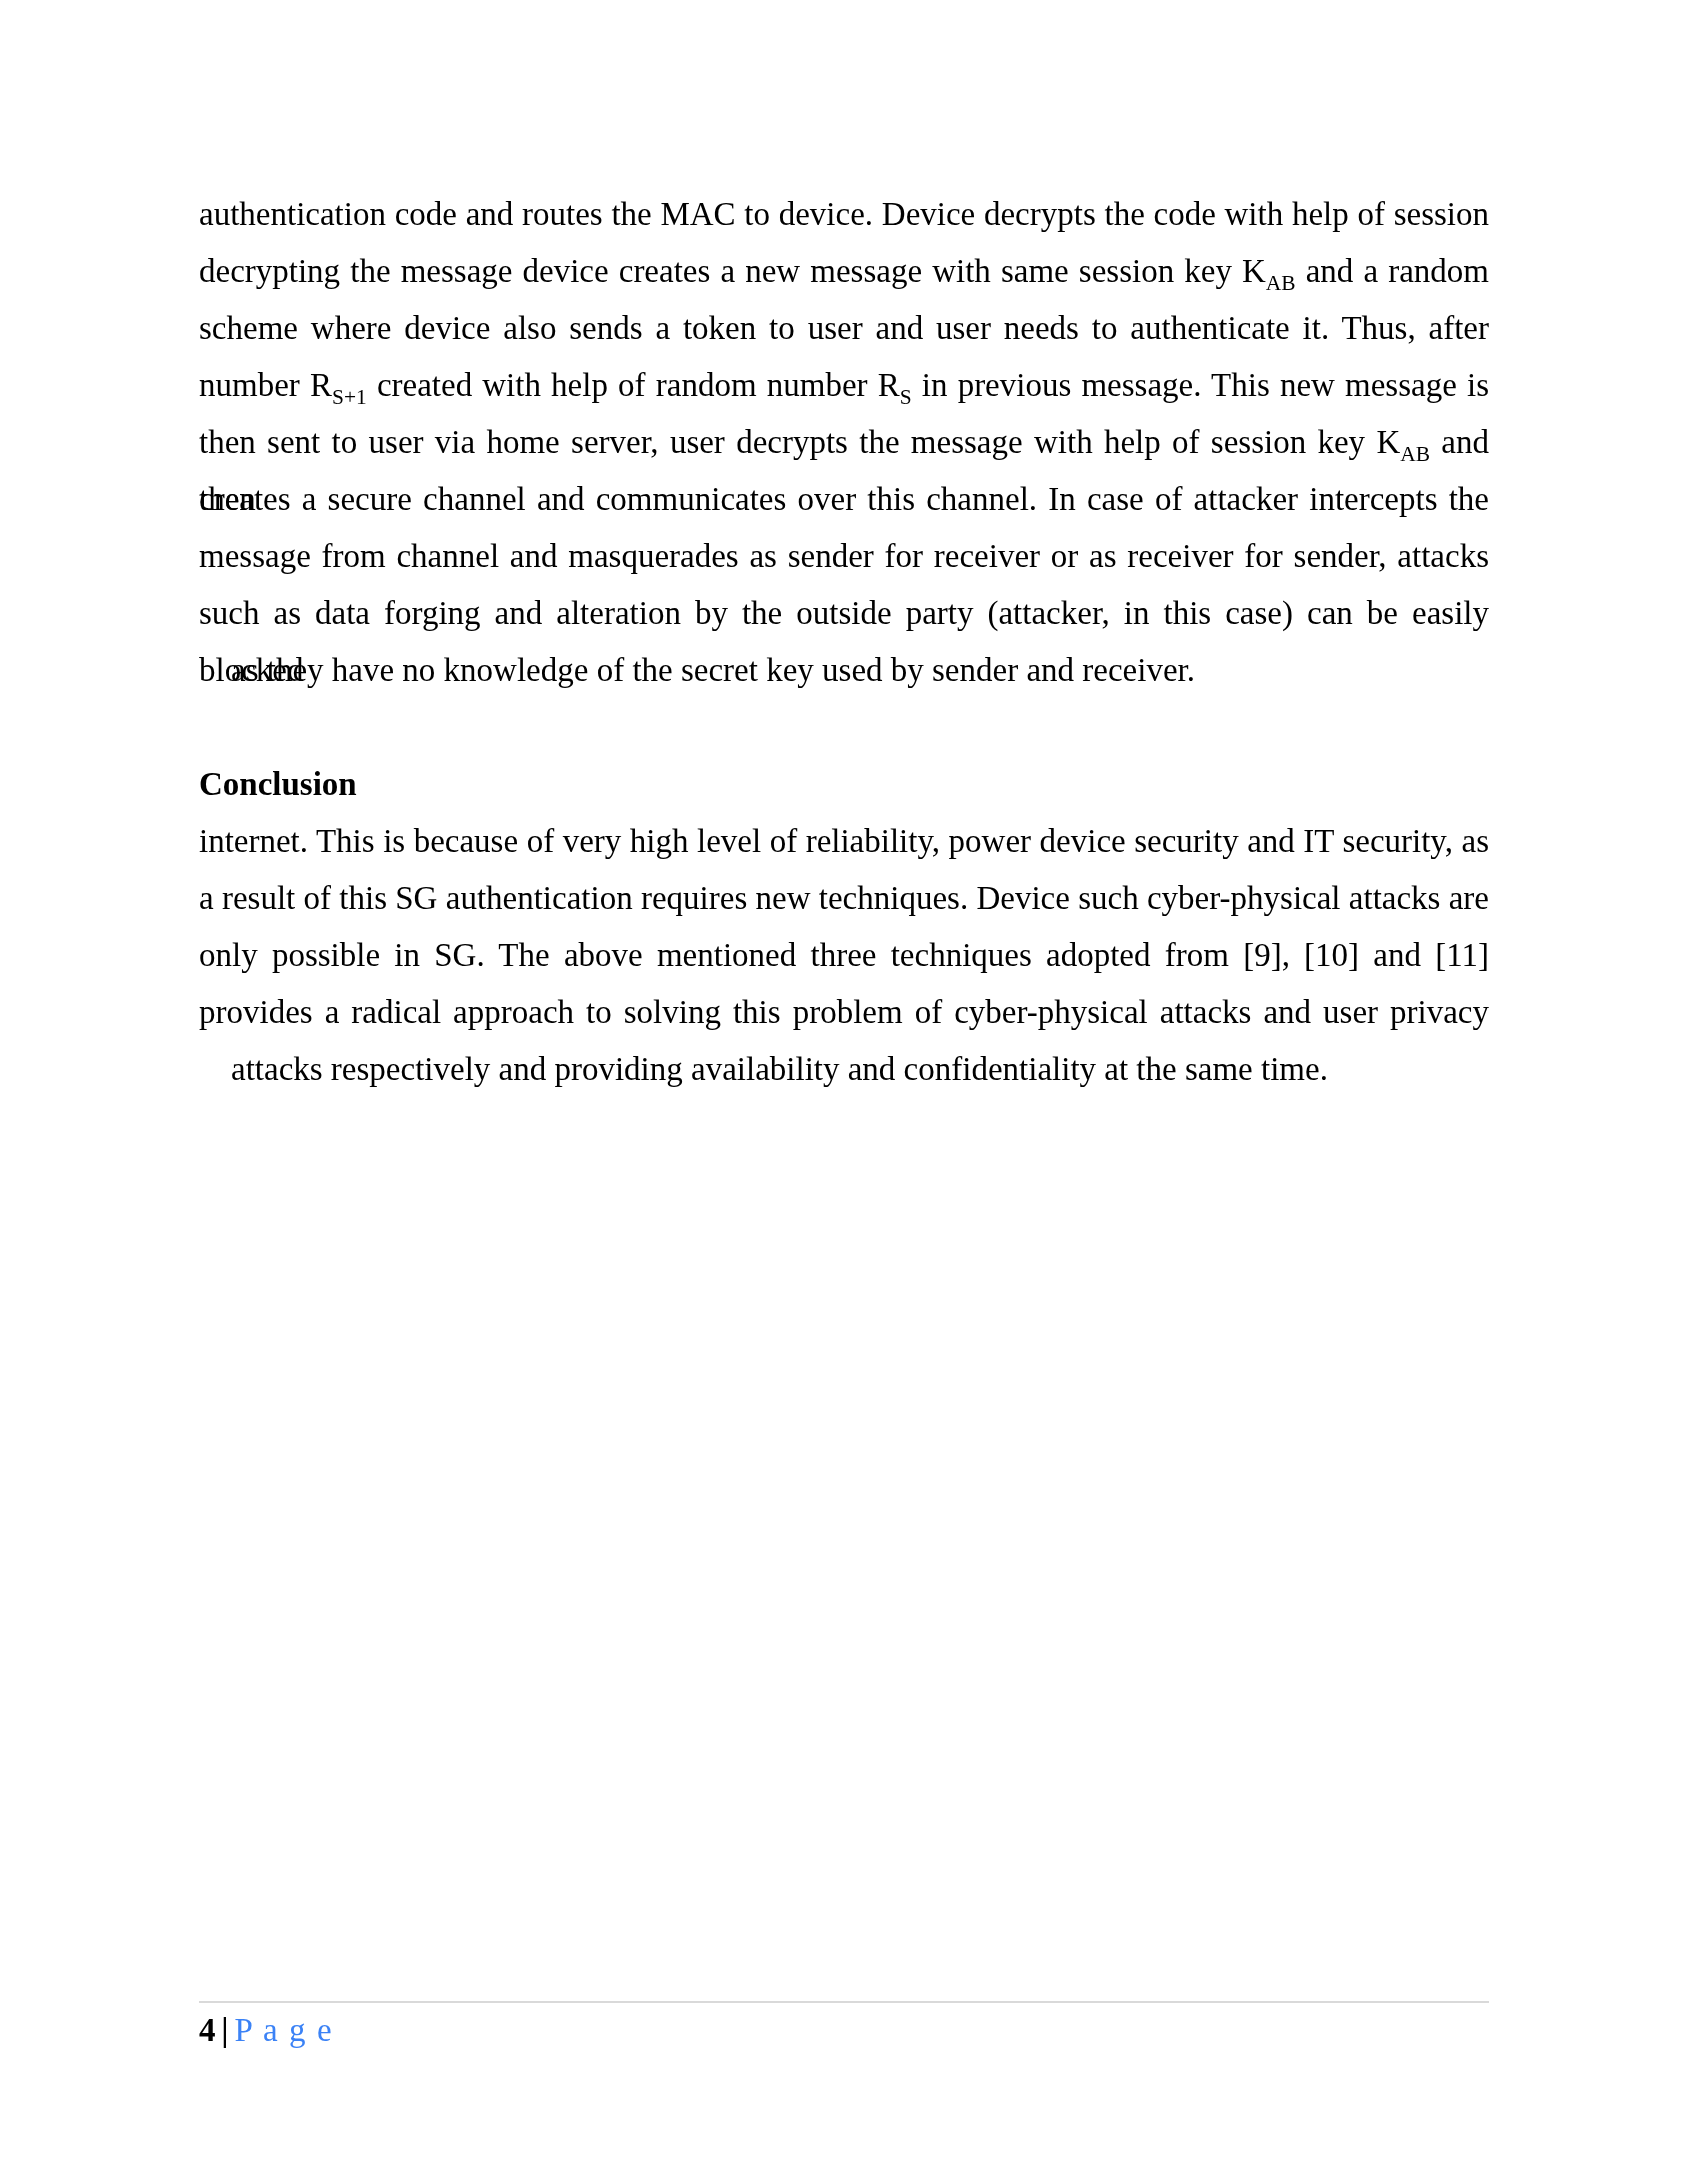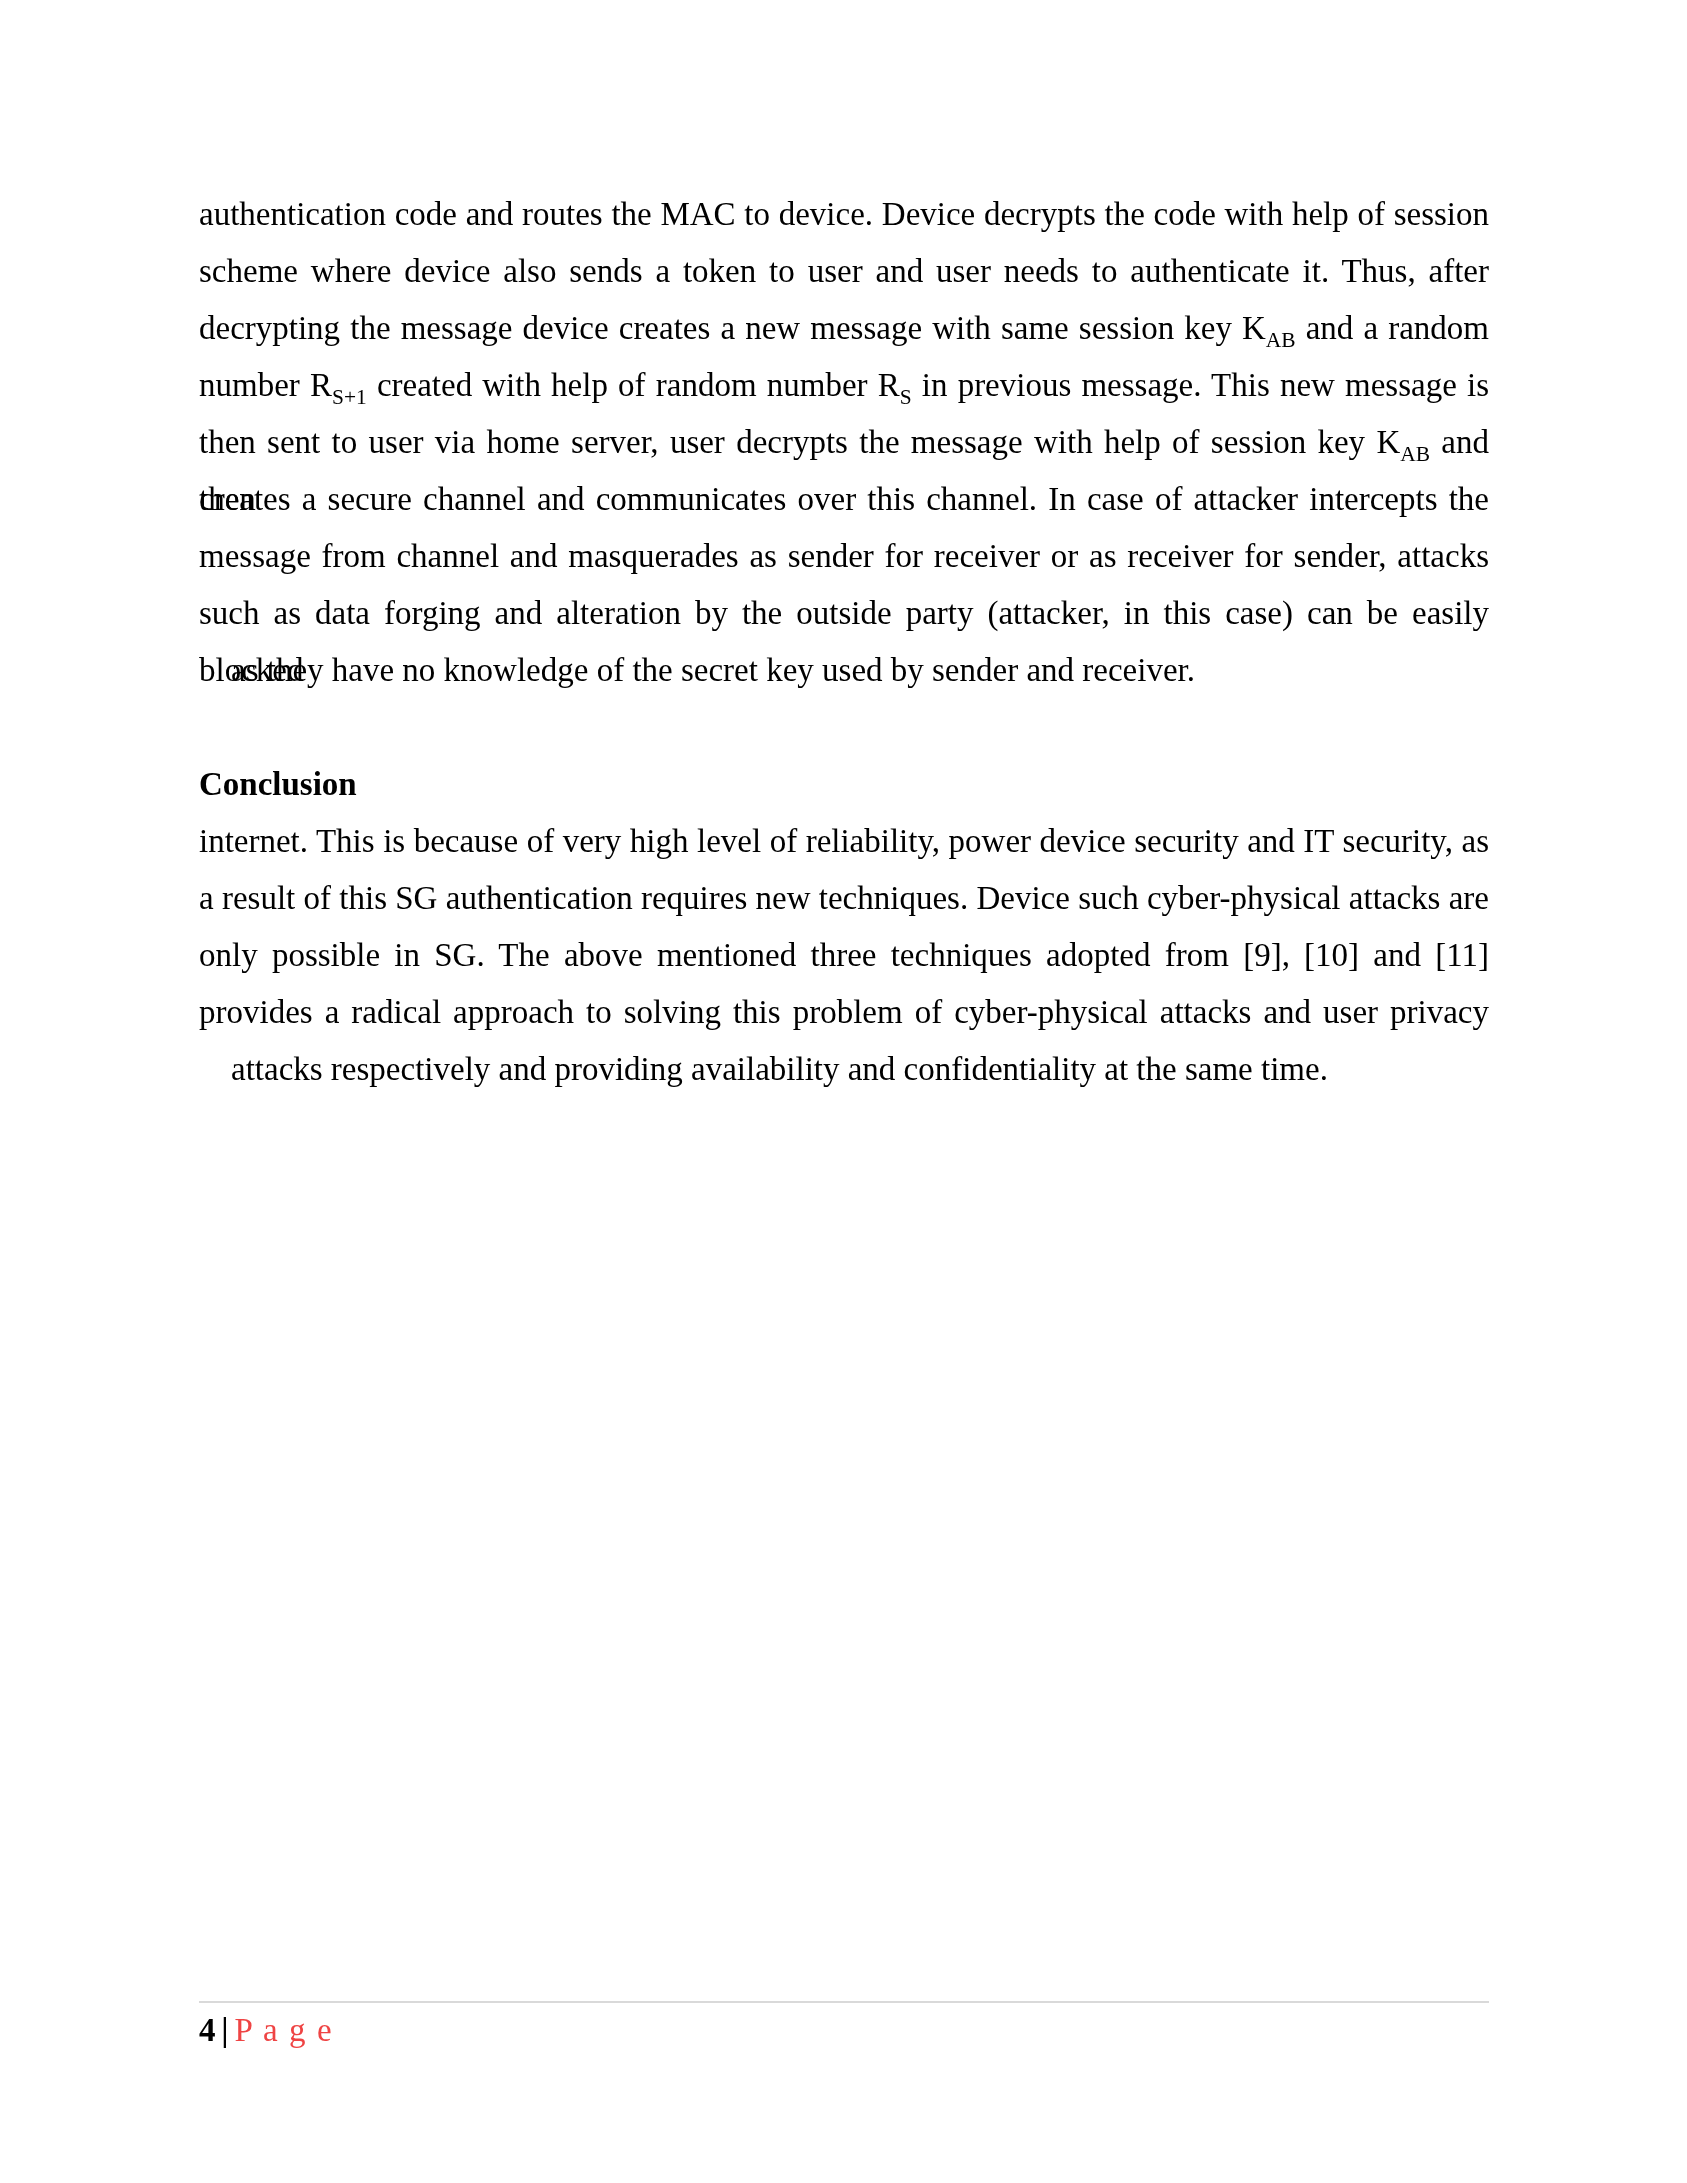--- a/index.html
+++ b/index.html
@@ -53,32 +53,32 @@
     width: 1290px;
     border-top: 2.5px solid #d9d9d9;
     padding-top: 8.2px;
   }
   .footer-text {
     font-size: 33px;
     line-height: 38px;
   }
   .pg-num { font-weight: bold; }
   .pg-sep { font-weight: bold; margin: 0 5.8px; }
-  .pg-label { color: #ef4444; letter-spacing: 1.6px; margin-top: 48px; }
+  .pg-label { color: #3b82f6; letter-spacing: 1.6px; margin-top: 48px; }
 </style>
 </head>
 <body>
 
 <div class="page">
 
   <main class="content">
       <div class="paragraph">
         <div class="line">authentication code and routes the MAC to device. Device decrypts the code with help of session</div>
+        <div class="line">decrypting the message device creates a new message with same session key K<sub>AB</sub> and a random</div>
         <div class="line">scheme where device also sends a token to user and user needs to authenticate it. Thus, after</div>
-        <div class="line">decrypting the message device creates a new message with same session key K<sub>AB</sub> and a random</div>
         <div class="line">number R<sub>S+1</sub> created with help of random number R<sub>S</sub> in previous message. This new message is</div>
         <div class="line">then sent to user via home server, user decrypts the message with help of session key K<sub>AB</sub> and then</div>
         <div class="line">creates a secure channel and communicates over this channel. In case of attacker intercepts the</div>
         <div class="line">message from channel and masquerades as sender for receiver or as receiver for sender, attacks</div>
         <div class="line">such as data forging and alteration by the outside party (attacker, in this case) can be easily blocked</div>
         <div class="line last">as they have no knowledge of the secret key used by sender and receiver.</div>
       </div>
       <div class="spacer"></div>
       <div class="heading">Conclusion</div>
       <div class="paragraph">

